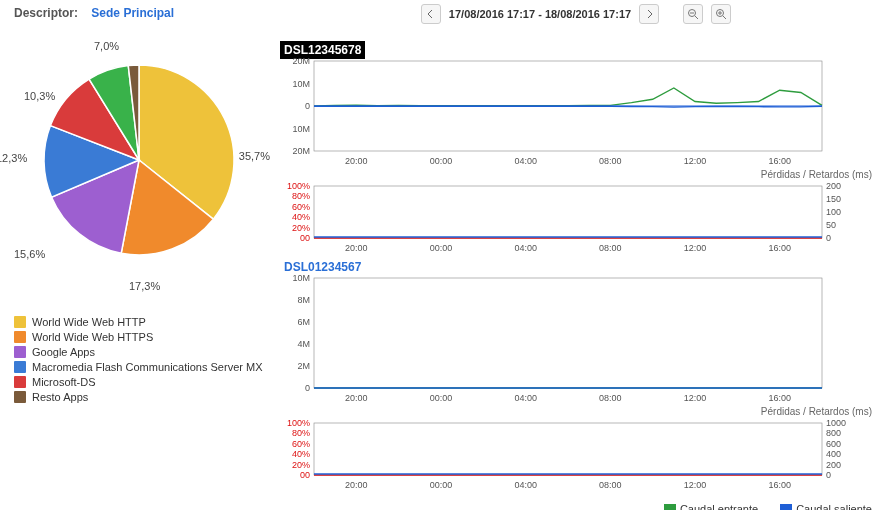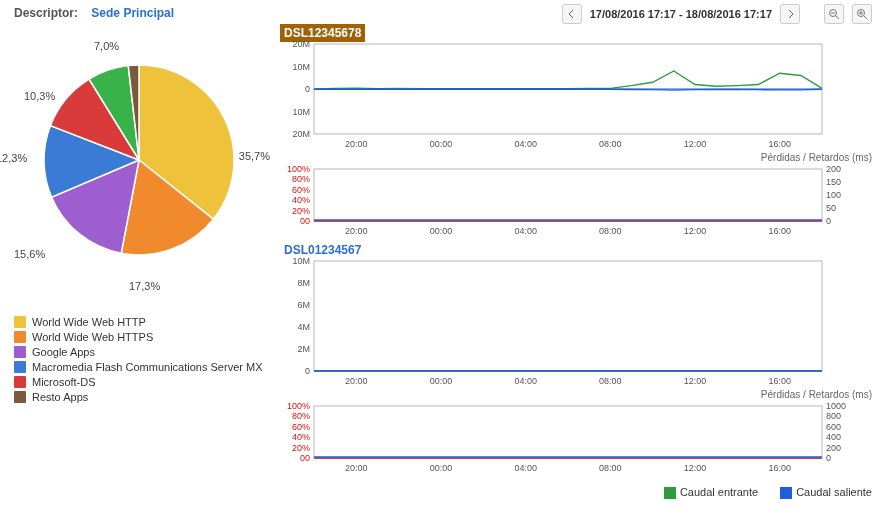--- a/index.html
+++ b/index.html
@@ -8,26 +8,26 @@
   .right{flex:1;padding:4px 8px 4px 0;box-sizing:border-box;display:flex;flex-direction:column}
   .desc-row{font-size:12px;margin-bottom:6px}
   .desc-label{color:#555;font-weight:bold}
   .desc-val{color:#2a6fd6;font-weight:bold;margin-left:10px}
   .pie-wrap{position:relative;width:250px;height:250px;margin-top:10px}
   .pct{position:absolute;font-size:11px;color:#444}
   .legend{margin-top:36px}
   .lg-row{display:flex;align-items:flex-end;margin:3px 0;font-size:11px;color:#333}
   .lg-sw{width:12px;height:12px;margin-right:6px;border-radius:1px}
   
-  .timebar{display:flex;align-items:center;justify-content:flex-end;gap:8px;margin-bottom:2px;color:#555}
+  .timebar{display:flex;align-items:center;justify-content:center;gap:8px;margin-bottom:19px;color:#555}
   .tbtn{width:18px;height:18px;border:1px solid #ccc;border-radius:3px;background:#f6f6f6;display:inline-flex;align-items:center;justify-content:center;cursor:pointer;font-size:11px;color:#666}
   .tsep{width:8px}
   .chart-block{margin-bottom:6px}
   .chart-title{font-size:12px;color:#2a6fd6;font-weight:bold;padding:2px 4px}
-  .chart-title.sel{background:#a16207;color:#fff}
+  .chart-title.sel{background:#000000;color:#fff}
   .chart-sub{font-size:10px;text-align:right;color:#666;margin:2px 0}
   svg{display:block}
   .foot-legend{display:flex;justify-content:flex-end;gap:22px;margin-top:6px;font-size:11px;color:#333}
   .foot-legend .sw{width:12px;height:12px;margin-right:4px;display:inline-block;vertical-align:middle}
 </style>
 </head>
 <body>
 
 <div class="root">
 

